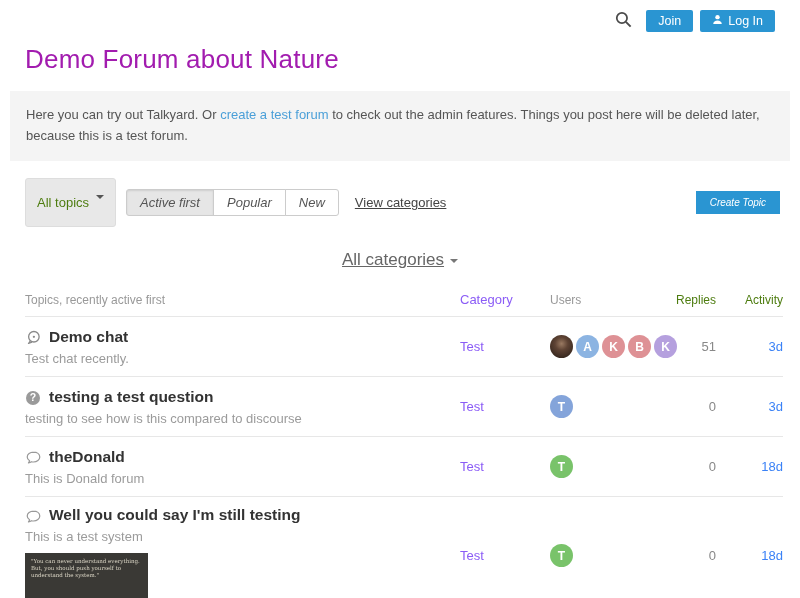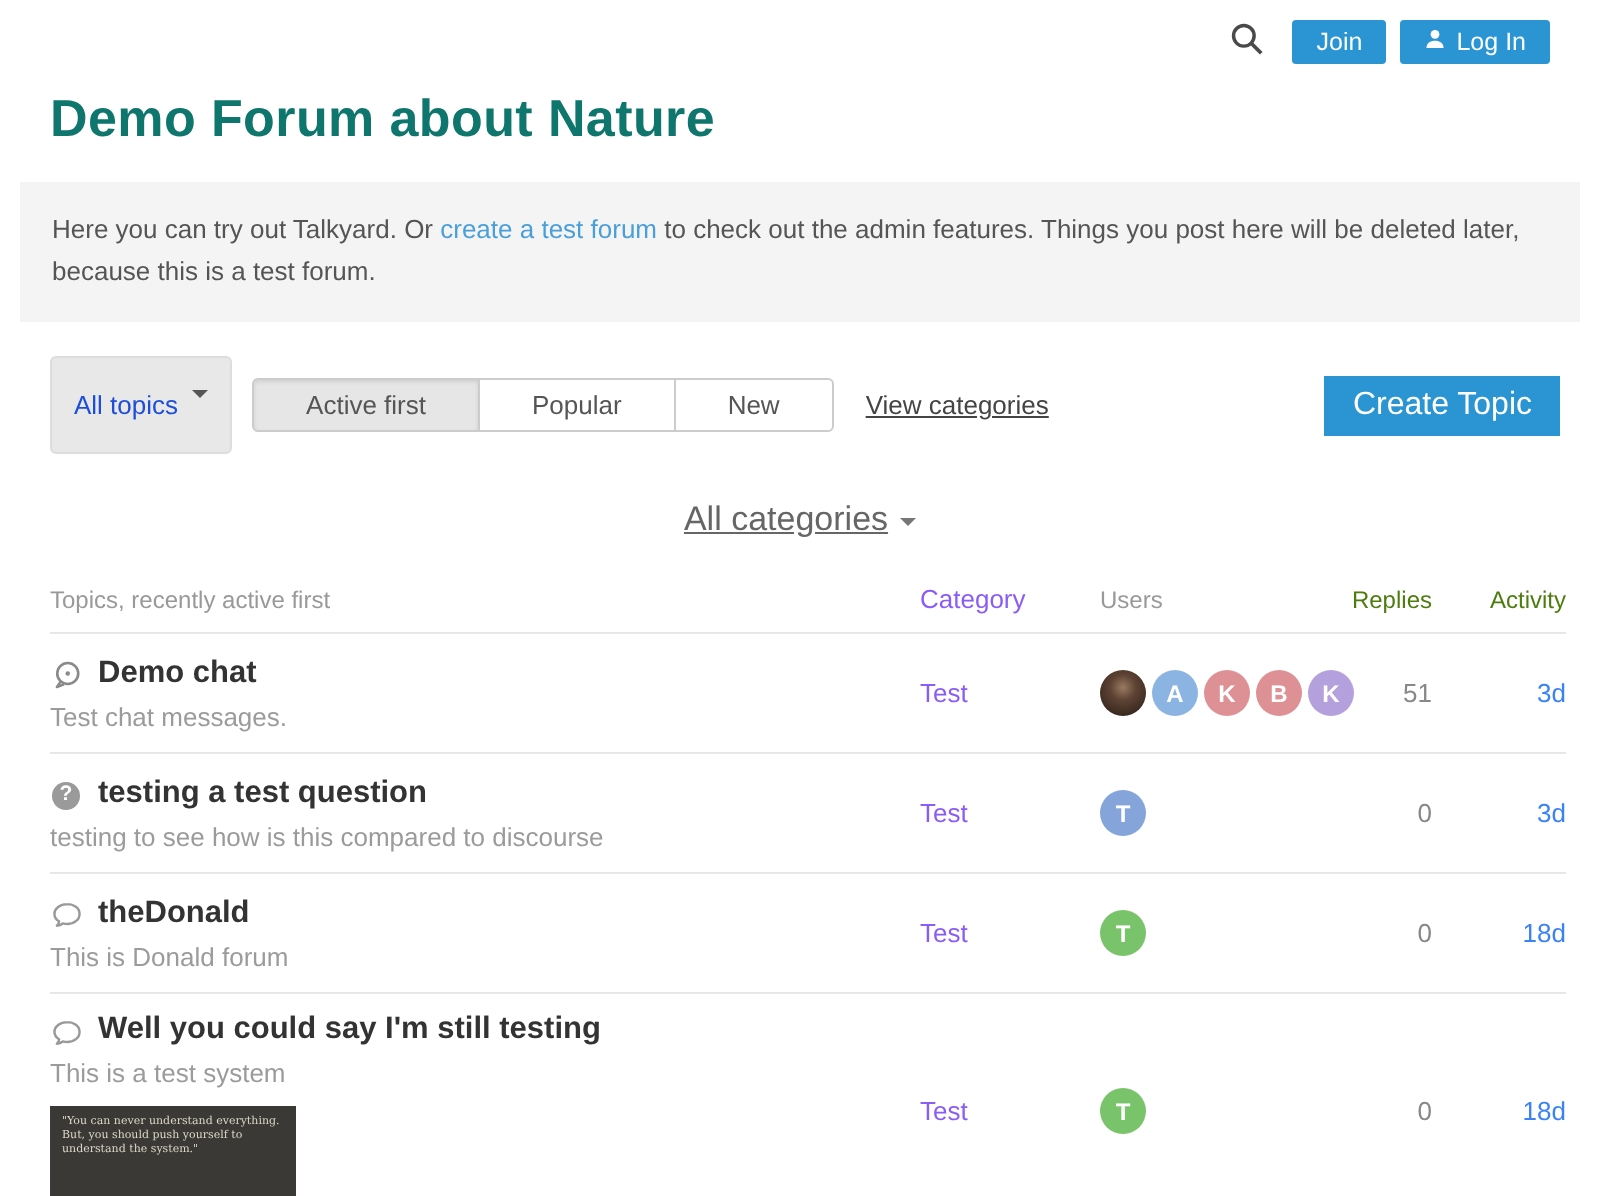--- a/index.html
+++ b/index.html
@@ -13,45 +13,45 @@
   
   .topbar { display: flex; justify-content: flex-end; align-items: center; padding: 9px 25px 0 25px; gap: 7px; height: 32px; }
   .search-btn { background: none; border: none; cursor: pointer; display: flex; align-items: center; margin-right: 6px; }
   .btn-blue {
     background: #2a95d2; color: #fff; border: none; font-size: 12.5px;
     padding: 4px 12px; border-radius: 2px; cursor: pointer; display: inline-flex; align-items: flex-end; gap: 5px;
     font-family: inherit;
   }
 
   
-  .page-title { font-size: 26px; font-weight: 700; color: #0f766e; margin: 12px 25px 0 25px; letter-spacing: 0.2px; }
+  .page-title { font-size: 26px; font-weight: 400; color: #a21caf; margin: 12px 25px 0 25px; letter-spacing: 0.2px; }
 
   
   .intro-box { background: #f4f4f4; margin: 16px 10px 0 10px; padding: 13px 16px 15px 16px; font-size: 13px; color: #555; line-height: 21px; }
   .intro-box p + p { margin-top: 15px; }
   .intro-box a { color: #4a9fd8; text-decoration: none; }
 
   
   .filter-bar { display: flex; align-items: center; margin: 17px 20px 0 25px; }
   .dropdown-btn {
-    background: #e8e8e8; border: 1px solid #ddd; border-radius: 3px; color: #1d4ed8;
+    background: #e8e8e8; border: 1px solid #ddd; border-radius: 3px; color: #4d7c0f;
     font-size: 13px; padding: 16px 11px; cursor: pointer; display: inline-flex; align-items: flex-start; gap: 7px;
     font-family: inherit;
   }
   .caret { width: 0; height: 0; border-left: 4px solid transparent; border-right: 4px solid transparent; border-top: 4px solid #555; display: inline-block; }
   .btn-group { display: inline-flex; margin-left: 10px; }
   .btn-group button {
-    background: #fff; border: 1px solid #ccc; color: #555; font-size: 13px; padding: 5px 26px;
-    cursor: pointer; margin-left: -1px; font-family: inherit;
+    background: #fff; border: 1px solid #ccc; color: #555; font-size: 13px; padding: 5px 13px;
+    cursor: pointer; margin-left: -1px; font-family: inherit; font-style: italic;
   }
   .btn-group button:first-child { border-radius: 3px 0 0 3px; margin-left: 0; }
   .btn-group button:last-child { border-radius: 0 3px 3px 0; }
   .btn-group button.active { background: #e6e6e6; box-shadow: inset 0 1px 2px rgba(0,0,0,.1); }
   .view-cats { margin-left: 16px; font-size: 13px; color: #444; text-decoration: underline; cursor: pointer; }
-  .create-topic { margin-left: auto; padding: 6px 14px; font-size: 16px; border-radius: 0; }
+  .create-topic { margin-left: auto; padding: 6px 14px; font-size: 10px; border-radius: 0; font-style: italic; }
 
   
   .cats-center { text-align: center; margin-top: 23px; }
   .cats-center a { font-size: 17px; color: #666; text-decoration: underline; cursor: pointer; }
   .cats-center .caret { border-top-color: #777; margin-left: 6px; margin-bottom: 2px; }
 
   
   .topic-table { margin: 22px 17px 0 25px; border-bottom: 1px solid #e7e7e7; }
   .trow, .thead { display: flex; align-items: center; }
   .thead { color: #999; font-size: 12px; padding-bottom: 9px; }
@@ -146,21 +146,21 @@
         <div class="title-line">
           <span class="ticon">
             <svg width="15" height="15" viewBox="0 0 16 16">
                 <circle cx="8.4" cy="7.2" r="5.6" fill="none" stroke="#8a8a8a" stroke-width="1.4"></circle>
                 <circle cx="8.4" cy="7.2" r="1.2" fill="#8a8a8a"></circle>
                 <path d="M4.6 11.6 L2.6 14.4 L6.4 13" fill="none" stroke="#8a8a8a" stroke-width="1.3" stroke-linejoin="round"></path>
               </svg>
           </span>
           <a href="#" class="topic-title">Demo chat</a>
         </div>
-        <div class="excerpt">Test chat messages.</div>
+        <div class="excerpt">Test chat recently.</div>
       </div>
       <div class="c-cat">Test</div>
       <div class="c-users">
         <span class="avatar avatar-photo"></span>
         <span class="avatar" style="background: rgb(140, 180, 226);">A</span>
         <span class="avatar" style="background: rgb(222, 145, 149);">K</span>
         <span class="avatar" style="background: rgb(222, 145, 149);">B</span>
         <span class="avatar" style="background: rgb(181, 160, 222);">K</span>
       </div>
       <div class="c-replies">51</div>

